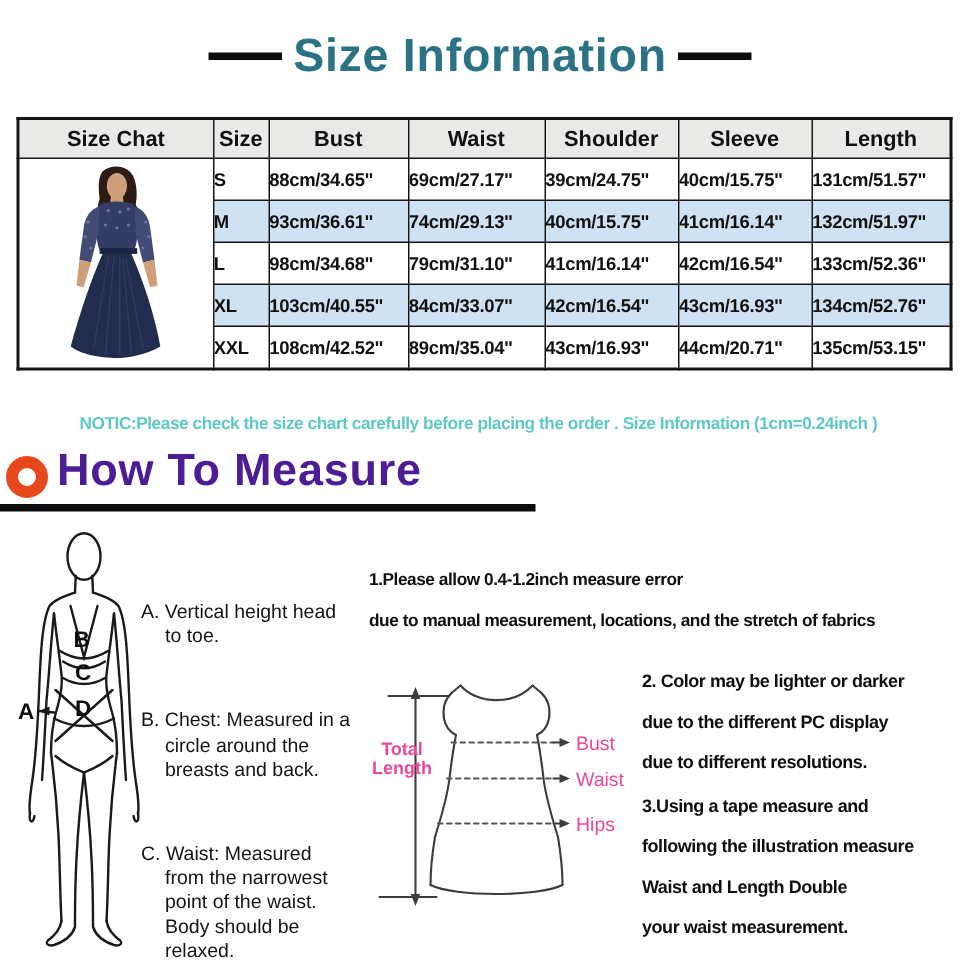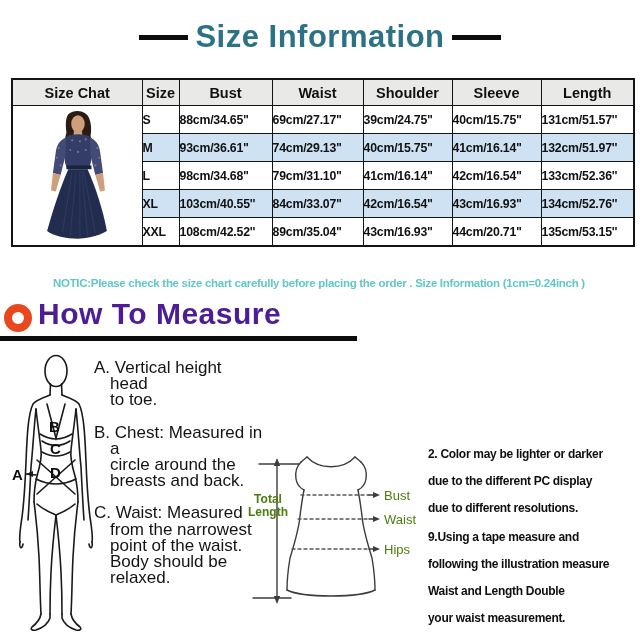--- a/index.html
+++ b/index.html
@@ -35,33 +35,33 @@
   .htm-underline{position:absolute;left:0;top:336px;width:357px;height:5px;background:var(--line-black,#0d0d0d);}
 
   
   .figure-svg{position:absolute;left:6px;top:352px;}
   .fig-letter{position:absolute;font-size:15px;font-weight:700;color:#0d0d0d;}
   #figA{left:12px;top:466px;} #figB{left:49px;top:418px;}
   #figC{left:50px;top:440px;} #figD{left:50px;top:464px;}
 
   
   .steps{position:absolute;left:94px;top:360px;width:170px;}
-  .step{white-space:pre-line;font-size:17px;line-height:16.2px;color:#141414;
-        padding-left:16px;text-indent:-16px;margin-bottom:16px;}
+  .step{white-space:pre-line;font-size:13px;line-height:16.2px;color:#141414;
+        padding-left:16px;text-indent:-16px;margin-bottom:16px;margin-top:40px;}
 
   
   .note{position:absolute;white-space:pre-line;font-weight:700;color:#0f0f0f;
         letter-spacing:-.3px;line-height:27px;}
   #note1{left:246px;top:374px;width:394px;font-size:11.5px;}
   #note2{left:428px;top:441px;width:212px;font-size:12px;}
   #note3{left:428px;top:524px;width:212px;font-size:12px;}
 
   
   .diagram-svg{position:absolute;left:243px;top:440px;}
-  .diag-label{position:absolute;font-size:13px;color:#4d7c0f;}
+  .diag-label{position:absolute;font-size:13px;color:#ec4899;}
   #lblTotal{left:244px;top:493px;width:48px;text-align:center;font-size:12px;font-weight:700;line-height:13px;}
   #lblBust{left:384px;top:488px;} #lblWaist{left:384px;top:512px;} #lblHips{left:384px;top:542px;}
 </style>
 </head>
 <body>
 
 <div id="screen">
 
   <div class="title-row">
     <div class="title-dash"></div>
@@ -212,24 +212,26 @@
     <div class="step">B. Chest: Measured in a
 circle around the
 breasts and back.</div>
     <div class="step">C. Waist: Measured
 from the narrowest
 point of the waist.
 Body should be
 relaxed.</div>
   </div>
 
+  <div class="note" id="note1">1.Please allow 0.4-1.2inch measure error
+due to manual measurement, locations, and the stretch of fabrics</div>
   <div class="note" id="note2">2. Color may be lighter or darker
 due to the different PC display
 due to different resolutions.</div>
-  <div class="note" id="note3">9.Using a tape measure and
+  <div class="note" id="note3">3.Using a tape measure and
 following the illustration measure
 Waist and Length Double
 your waist measurement.</div>
 
   <svg class="diagram-svg" width="138" height="192" viewBox="0 0 138 192" fill="none" stroke="#3c3c3c" stroke-width="1.4" stroke-linecap="round">
     <path d="M34 24 L34 158"></path>
     <path d="M34 18 l-3.2 8 h6.4 z" fill="#3c3c3c" stroke="none"></path>
     <path d="M34 164 l-3.2 -8 h6.4 z" fill="#3c3c3c" stroke="none"></path>
     <path d="M16 24 H56 M10 158 H48"></path>
     <path d="M64 17 C76 30 100 30 112 17"></path>

